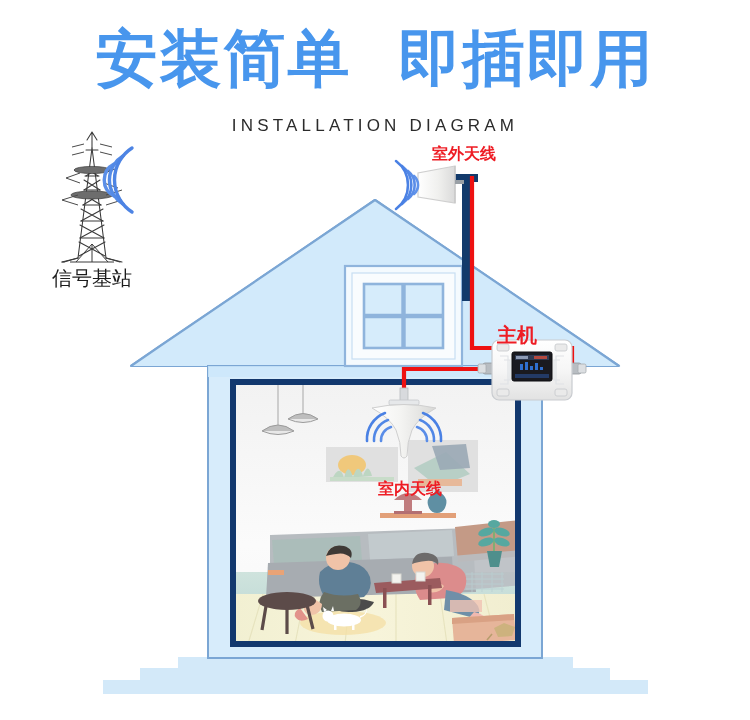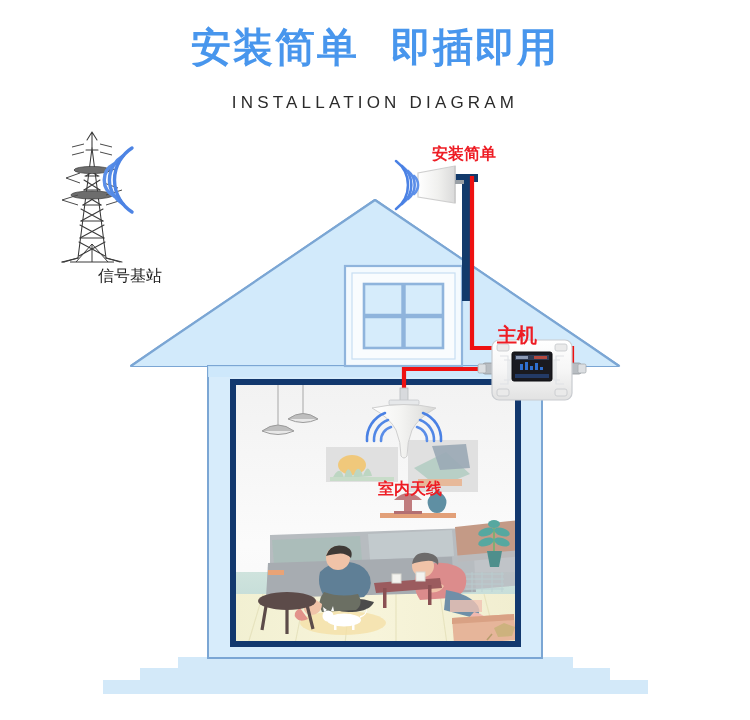--- a/index.html
+++ b/index.html
@@ -20,21 +20,21 @@
     position: absolute;
     left: 0;
     top: 0;
     width: 750px;
     height: 135px;
     text-align: center;
   }
   #main-title {
     margin: 0;
     padding-top: 26px;
-    font-size: 40px;
+    font-size: 62px;
     line-height: 1.05;
     font-weight: bold;
     color: #4896ed;
     letter-spacing: 2px;
     font-family: "DejaVu Sans", "Liberation Sans", sans-serif;
     white-space: pre;
   }
   #sub-title {
     margin: 16px;
     padding-top: 9px;
@@ -65,22 +65,22 @@
   }
   #label-outdoor-antenna { left: 432px; top: 146px; font-size: 16px; }
   #label-host           { left: 497px; top: 325px; font-size: 20px; }
   #label-indoor-antenna { left: 378px; top: 437px; font-size: 16px; margin-top: 44px; }
 
   #label-base-station {
     position: absolute;
     left: 52px;
     top: 268px;
     width: 110px;
-    text-align: right;
-    font-size: 16px;
+    text-align: left;
+    font-size: 20px;
     color: #1c1c1c;
     font-family: "DejaVu Sans", "Liberation Sans", sans-serif;
     line-height: 1;
   }
 </style>
 </head>
 <body>
 
 <div id="header">
   <h1 id="main-title">安装简单  即插即用</h1>
@@ -408,17 +408,17 @@
     <path d="M385 413 A 28 28 0 0 0 367 441" stroke="#4a81e4" stroke-width="2.6"></path>
     <path d="M417 427 A 14 14 0 0 1 427 441" stroke="#5a8de8" stroke-width="2.6"></path>
     <path d="M420 420 A 21 21 0 0 1 434 441" stroke="#5187e6" stroke-width="2.6"></path>
     <path d="M423 413 A 28 28 0 0 1 441 441" stroke="#4a81e4" stroke-width="2.6"></path>
   </g>
 </svg>
 </div>
 
 <div id="label-base-station" class="lbl-static">信号基站</div>
 
-<div class="lbl" id="label-outdoor-antenna">安装简单</div>
+<div class="lbl" id="label-outdoor-antenna">室外天线</div>
 
 <div class="lbl" id="label-host">主机</div>
 
 <div class="lbl" id="label-indoor-antenna">室内天线</div>
 
 </body></html>

